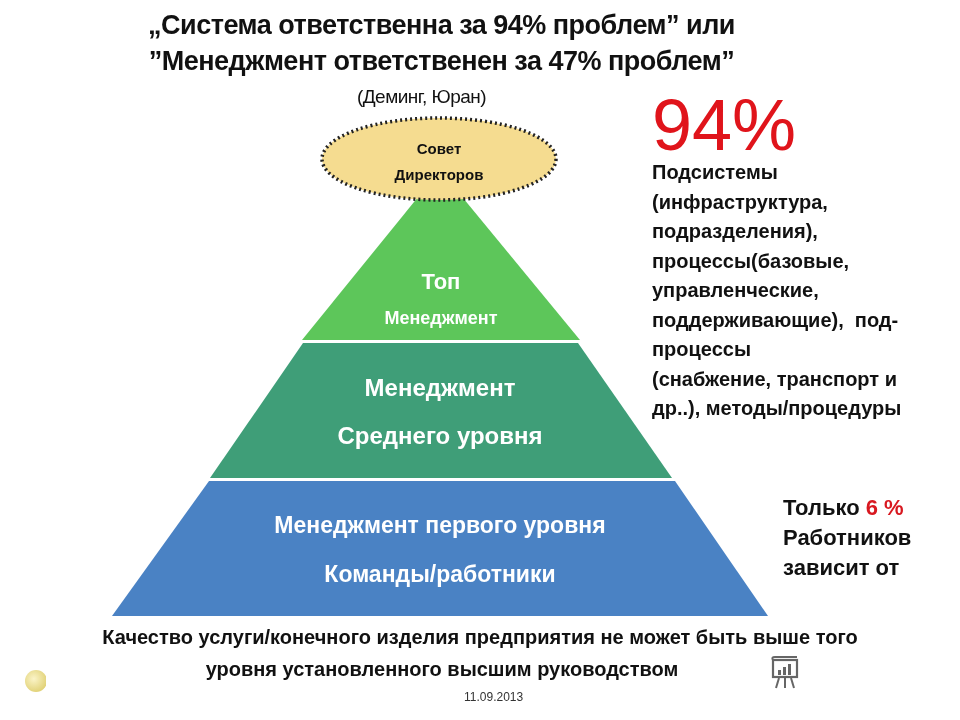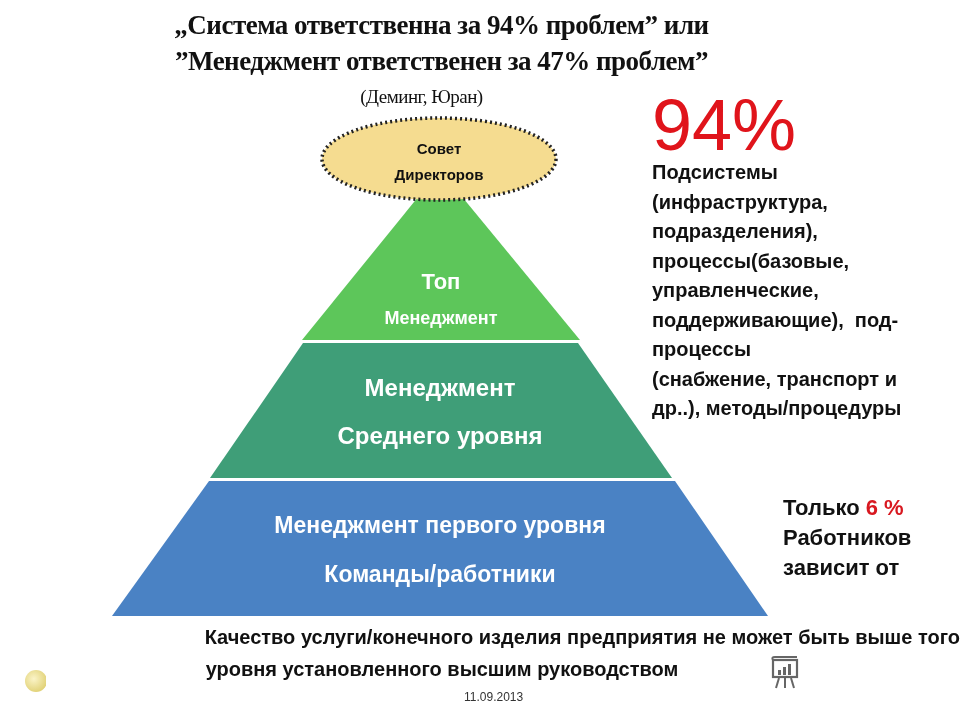--- a/index.html
+++ b/index.html
@@ -1,19 +1,19 @@
 <!DOCTYPE html>
 <html><head>
 <meta charset="utf-8">
 <style>
   html, body { margin:0; padding:0; background:#ffffff; }
   body { width:960px; height:720px; position:relative; overflow:hidden;
          font-family:"Liberation Sans", sans-serif; color:#111; }
   .title { position:absolute; left:0; width:883px; text-align:center;
-           font-family:Liberation Serif, serif; font-weight:bold; color:#111;
+           font-family:Liberation Sans, sans-serif; font-weight:bold; color:#111;
            letter-spacing:-0.5px; }
   #t1 { top:10px; font-size:27px; }
   #t2 { top:46px; font-size:27px; }
   #t3 { top:86px; font-size:19px; font-weight:normal; left:-20px; }
   #big94 { position:absolute; left:652px; top:84px; font-size:72px; font-weight:normal;
            color:#e0141b; font-family:"Liberation Sans", sans-serif; }
   #desc { position:absolute; left:652px; top:158px; width:310px; font-size:20px;
           font-weight:bold; line-height:29.5px; color:#111; white-space:pre; }
   #only6 { position:absolute; left:783px; top:493px; font-size:22px; font-weight:bold;
            line-height:30px; color:#111; }
@@ -71,21 +71,21 @@
 др..), методы/процедуры</div>
 
 <div id="only6">
   <div><span>Только</span>
        <span class="red">6 %</span></div>
   <div>Работников</div>
   <div>зависит от</div>
 </div>
 
 <div id="bottom-text"></div>
-<div class="bt" id="bt1" style="position:absolute;left:0;width:960px;text-align:right;font-size:20px;font-weight:bold;top:626px;">Качество услуги/конечного изделия предприятия не может быть выше того</div>
+<div class="bt" id="bt1" style="position:absolute;left:0;width:960px;text-align:center;font-size:20px;font-weight:bold;top:626px;">Качество услуги/конечного изделия предприятия не может быть выше того</div>
 <div class="bt" id="bt2" style="position:absolute;left:-38px;width:960px;text-align:center;font-size:20px;font-weight:bold;top:658px;">уровня установленного высшим руководством</div>
 
 <div id="date">11.09.2013</div>
 
 <div id="logo">
   <svg width="40" height="26">
     <defs>
       <radialGradient id="sg" cx="40%" cy="40%" r="60%">
         <stop offset="0%" stop-color="#fbf4c8"></stop>
         <stop offset="100%" stop-color="#e2d37a"></stop>

